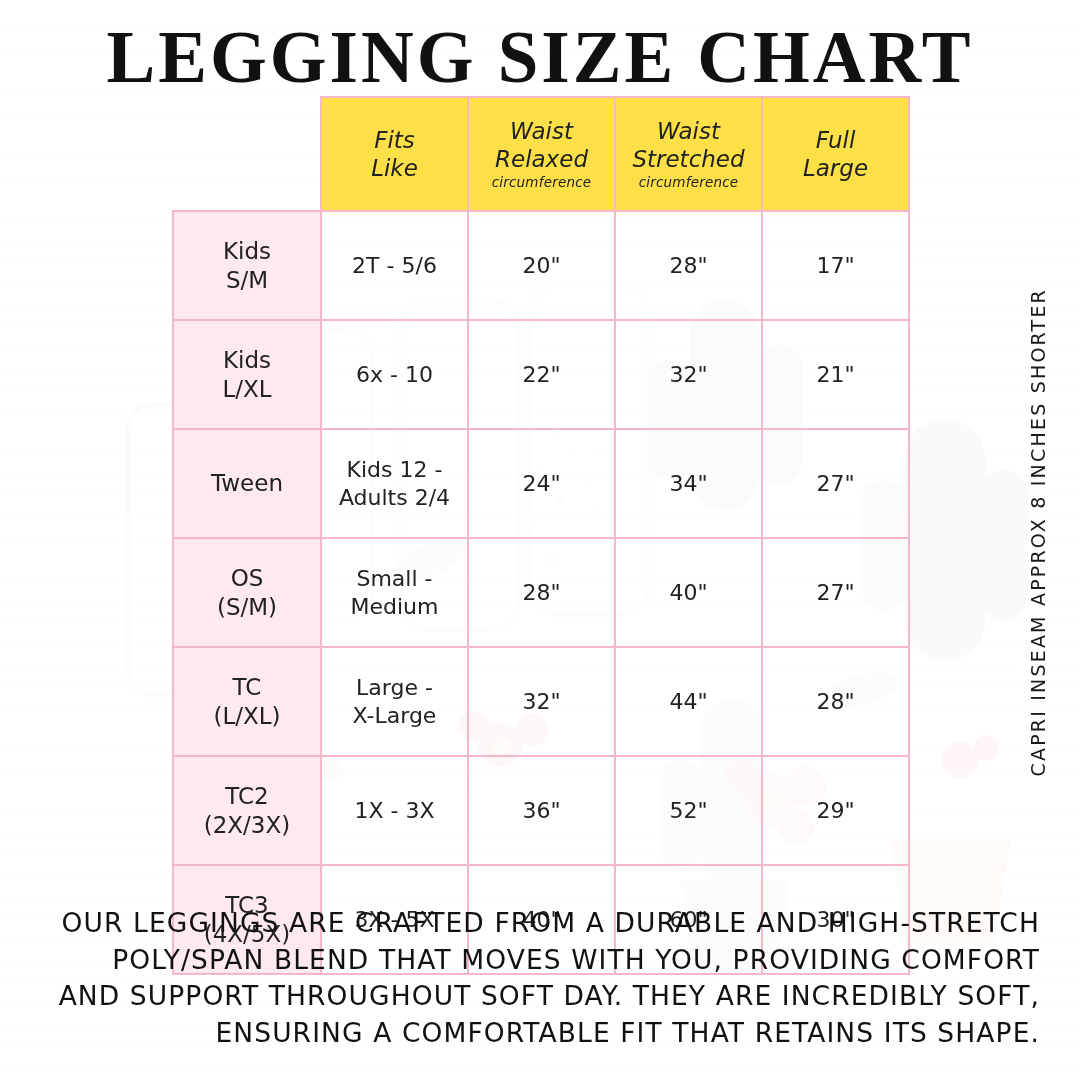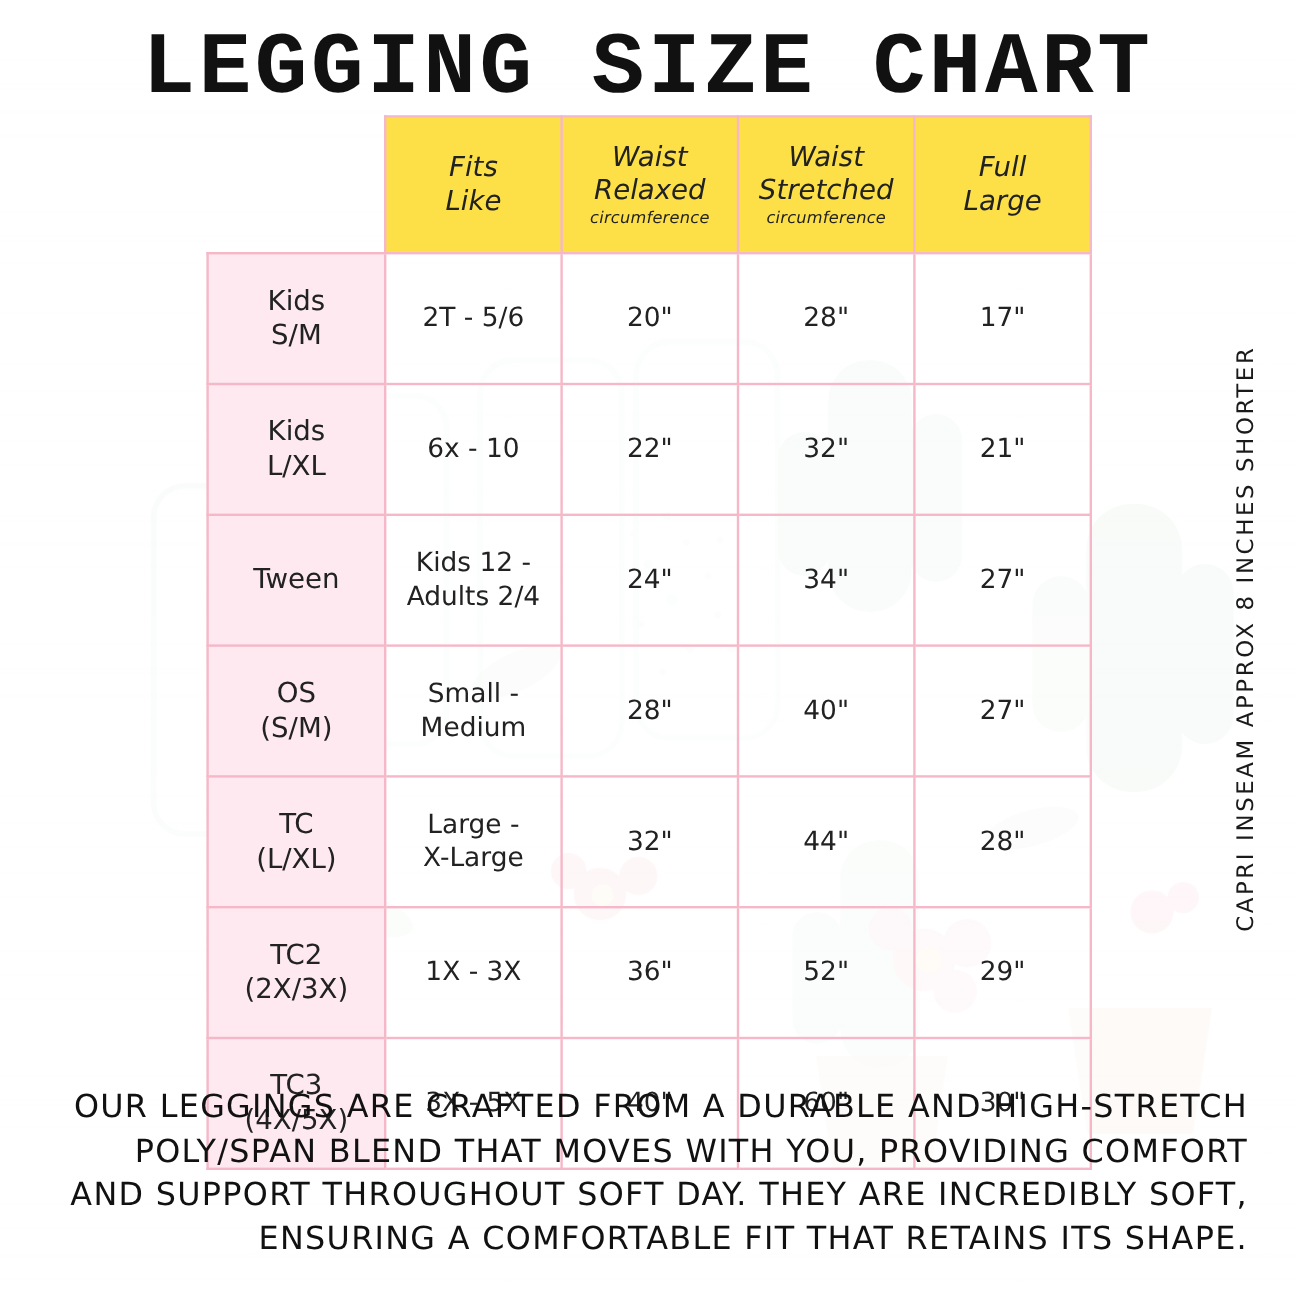--- a/index.html
+++ b/index.html
@@ -24,21 +24,21 @@
     z-index: 0;
   }
 
   
   #title {
     position: absolute;
     top: 16px;
     left: 0;
     width: 1080px;
     text-align: center;
-    font-family: Liberation Mono, monospace;
+    font-family: Liberation Serif, serif;
     font-weight: bold;
     font-size: 73px;
     letter-spacing: 3px;
     color: #111111;
     z-index: 3;
   }
 
   
   #chart-wrap {
     position: absolute;

